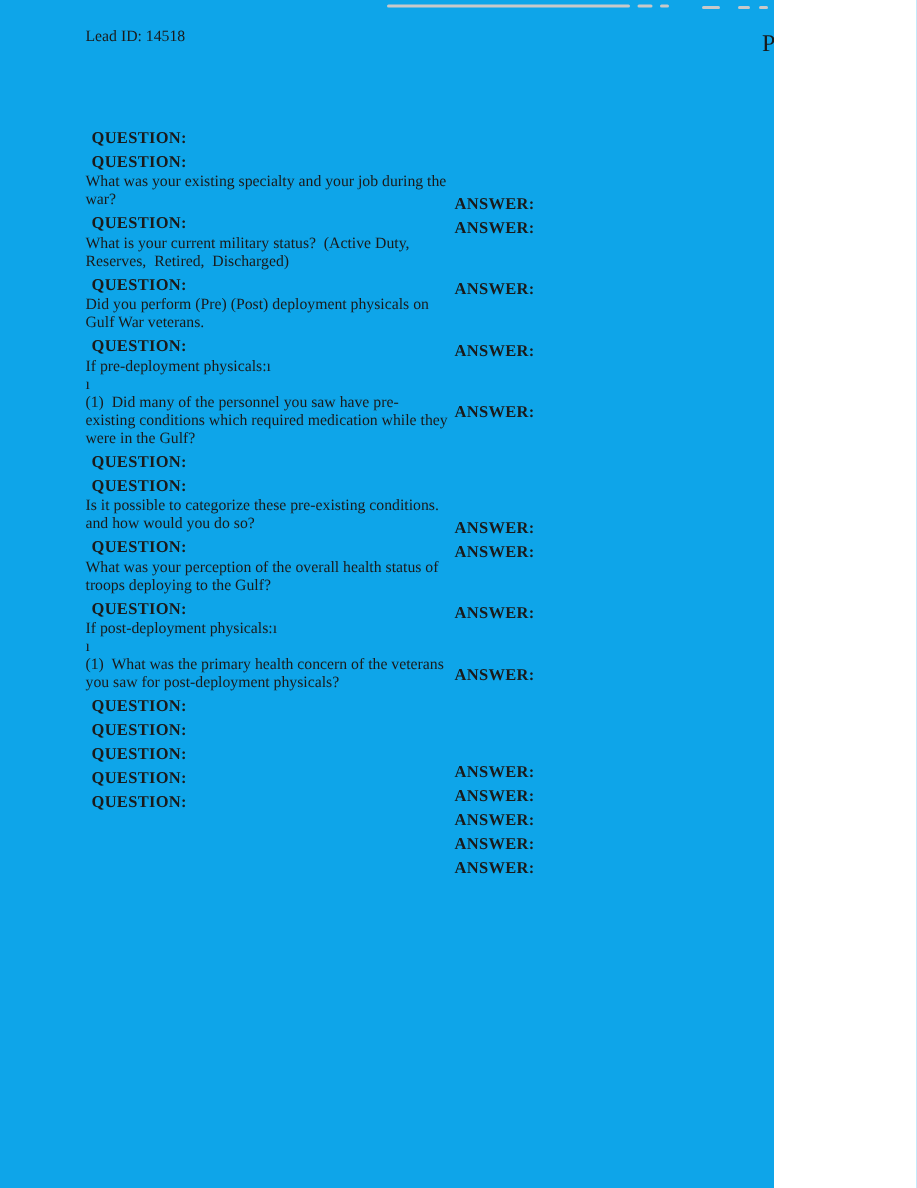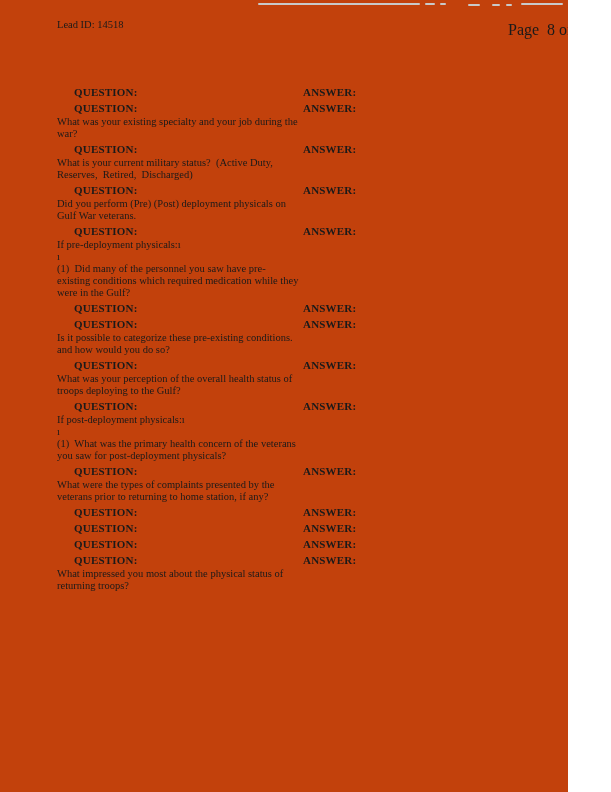--- a/index.html
+++ b/index.html
@@ -2,23 +2,23 @@
 <html><head>
 <meta charset="utf-8">
 <style>
   html, body {
     margin: 0;
     padding: 0;
     background: #ffffff;
   }
   #page {
     position: relative;
-    width: 568px;
+    width: 516px;
     height: 792px;
-    background: #c2410c;
+    background: #0ea5e9;
     overflow: hidden;
     font-family: "Liberation Serif", "DejaVu Serif", serif;
     color: #1a1a1a;
     text-decoration: underline;
   }
   
   .artifact {
     position: absolute;
     background: #c9c9c9;
     height: 2px;
@@ -47,31 +47,32 @@
   .qa-block {
     margin-bottom: 2px;
   }
   .qa-head {
     position: relative;
     height: 14px;
     line-height: 14px;
   }
   .q-label {
     position: absolute;
-    left: 17px;
+    left: 4px;
     font-weight: bold;
     font-size: 11px;
     letter-spacing: 0.2px;
   }
   .a-label {
     position: absolute;
     left: 246px;
     font-weight: bold;
     font-size: 11px;
     letter-spacing: 0.2px;
+    margin-top: 44px;
   }
   .q-text {
     margin-top: 1px;
     font-size: 10.5px;
     line-height: 12px;
     white-space: pre-wrap;
     width: 260px;
   }
 </style>
 </head>
@@ -172,48 +173,44 @@
 ı
 (1)  What was the primary health concern of the veterans
 you saw for post-deployment physicals?</div>
   </div>
 
   <div class="qa-block">
     <div class="qa-head">
       <span class="q-label">QUESTION:</span>
       <span class="a-label">ANSWER:</span>
     </div>
-    <div class="q-text">What were the types of complaints presented by the
-veterans prior to returning to home station, if any?</div>
-  </div>
-
-  <div class="qa-block">
-    <div class="qa-head">
-      <span class="q-label">QUESTION:</span>
-      <span class="a-label">ANSWER:</span>
-    </div>
-  </div>
-
-  <div class="qa-block">
-    <div class="qa-head">
-      <span class="q-label">QUESTION:</span>
-      <span class="a-label">ANSWER:</span>
-    </div>
-  </div>
-
-  <div class="qa-block">
-    <div class="qa-head">
-      <span class="q-label">QUESTION:</span>
-      <span class="a-label">ANSWER:</span>
-    </div>
-  </div>
-
-  <div class="qa-block">
-    <div class="qa-head">
-      <span class="q-label">QUESTION:</span>
-      <span class="a-label">ANSWER:</span>
-    </div>
-    <div class="q-text">What impressed you most about the physical status of
-returning troops?</div>
+  </div>
+
+  <div class="qa-block">
+    <div class="qa-head">
+      <span class="q-label">QUESTION:</span>
+      <span class="a-label">ANSWER:</span>
+    </div>
+  </div>
+
+  <div class="qa-block">
+    <div class="qa-head">
+      <span class="q-label">QUESTION:</span>
+      <span class="a-label">ANSWER:</span>
+    </div>
+  </div>
+
+  <div class="qa-block">
+    <div class="qa-head">
+      <span class="q-label">QUESTION:</span>
+      <span class="a-label">ANSWER:</span>
+    </div>
+  </div>
+
+  <div class="qa-block">
+    <div class="qa-head">
+      <span class="q-label">QUESTION:</span>
+      <span class="a-label">ANSWER:</span>
+    </div>
   </div>
 </div>
 
 </div>
 
 </body></html>

